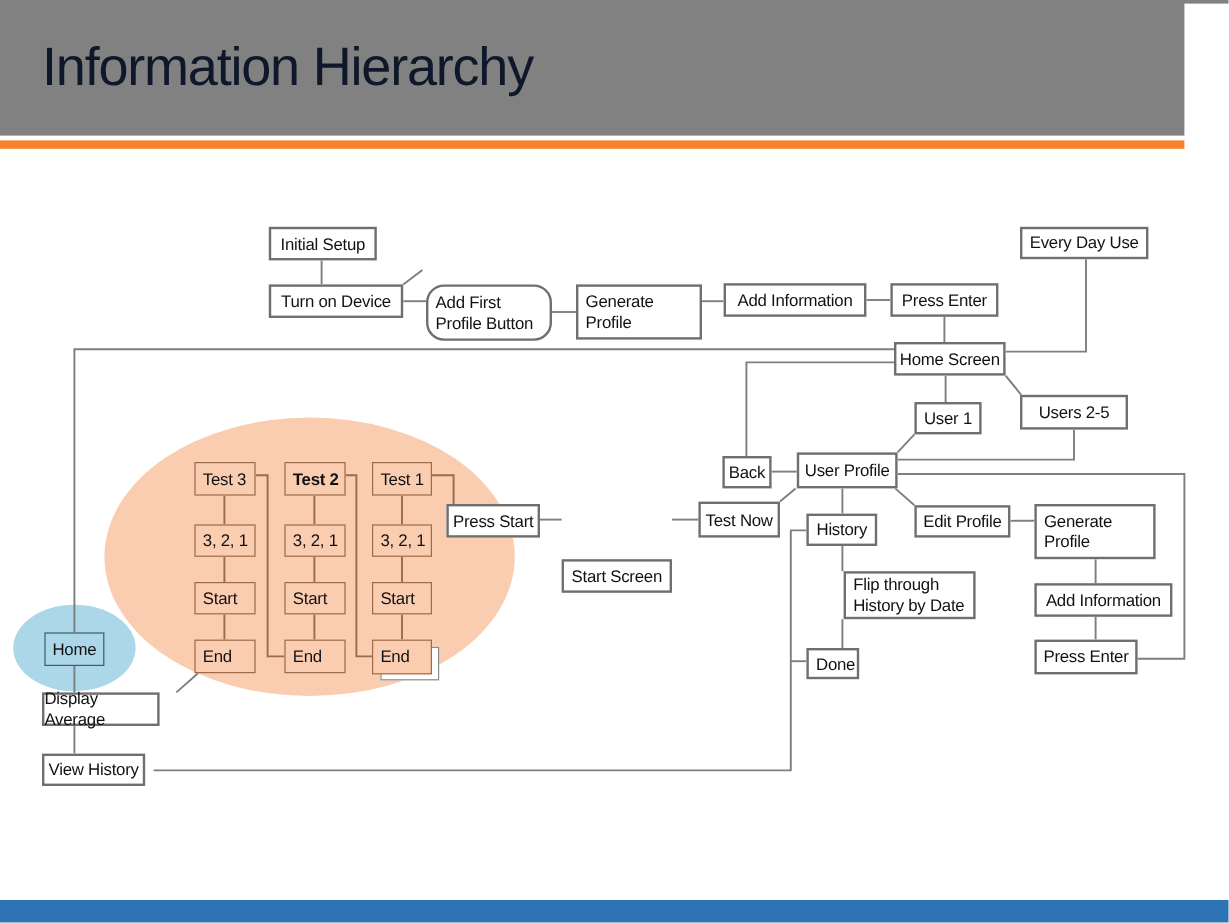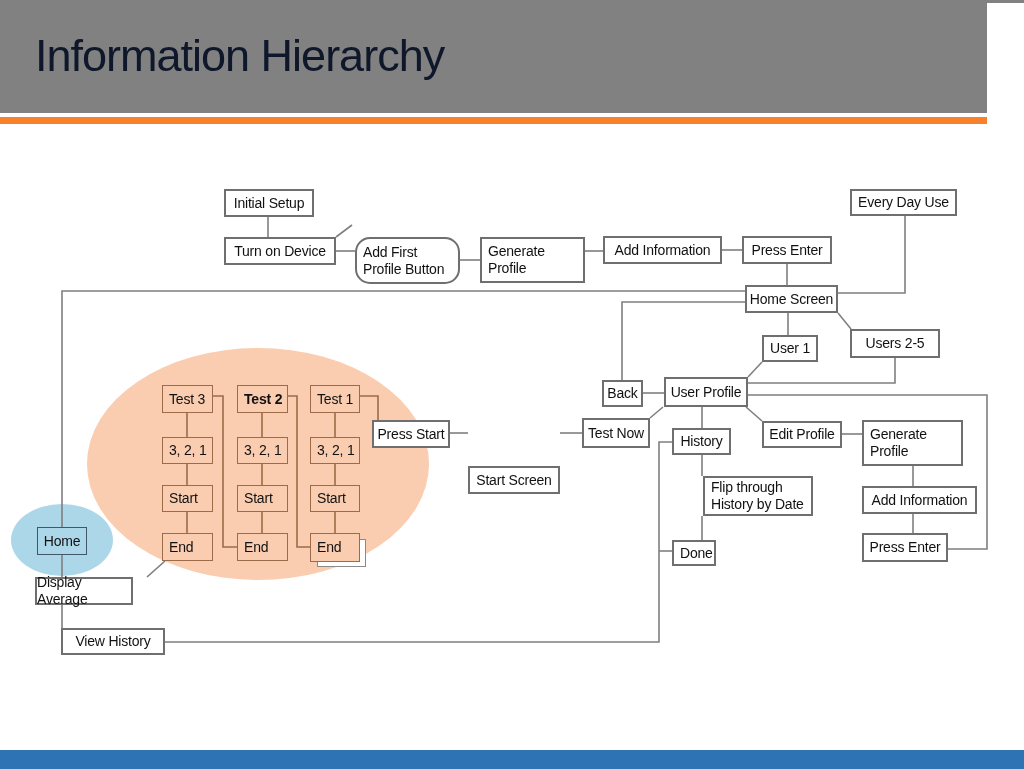--- a/index.html
+++ b/index.html
@@ -107,21 +107,21 @@
       <div class="node " style="left: 672px; top: 428px; width: 59px; height: 27px;">History</div>
       <div class="node left" style="left: 672px; top: 476px; width: 110px; height: 40px; margin-left: 31px;">Flip through
 History by Date</div>
       <div class="node " style="left: 862px; top: 486px; width: 115px; height: 28px;">Add Information</div>
       <div class="node " style="left: 862px; top: 533px; width: 86px; height: 29px;">Press Enter</div>
       <div class="node left" style="left: 672px; top: 540px; width: 44px; height: 26px;">Done</div>
       <div class="node " style="left: 372px; top: 420px; width: 78px; height: 28px;">Press Start</div>
       <div class="node " style="left: 468px; top: 420px; width: 92px; height: 28px; margin-top: 46px;">Start Screen</div>
       <div class="node blue " style="left: 37px; top: 527px; width: 50px; height: 28px;">Home</div>
       <div class="node " style="left: 35px; top: 577px; width: 98px; height: 28px;">Display Average</div>
-      <div class="node " style="left: 35px; top: 628px; width: 104px; height: 27px; margin-left: 26px;">View History</div>
+      <div class="node " style="left: 35px; top: 628px; width: 86px; height: 27px;">View History</div>
       <div class="node peach left" style="left: 162px; top: 385px; width: 51px; height: 28px;">Test 3</div>
       <div class="node peach left" style="left: 162px; top: 437px; width: 51px; height: 27px;">3, 2, 1</div>
       <div class="node peach left" style="left: 162px; top: 485px; width: 51px; height: 27px;">Start</div>
       <div class="node peach left" style="left: 162px; top: 533px; width: 51px; height: 28px;">End</div>
       <div class="node peach left" style="left: 237px; top: 385px; width: 51px; height: 28px; font-weight: bold;">Test 2</div>
       <div class="node peach left" style="left: 237px; top: 437px; width: 51px; height: 27px;">3, 2, 1</div>
       <div class="node peach left" style="left: 237px; top: 485px; width: 51px; height: 27px;">Start</div>
       <div class="node peach left" style="left: 237px; top: 533px; width: 51px; height: 28px;">End</div>
       <div class="node peach left" style="left: 310px; top: 385px; width: 50px; height: 28px;">Test 1</div>
       <div class="node peach left" style="left: 310px; top: 437px; width: 50px; height: 27px;">3, 2, 1</div>

